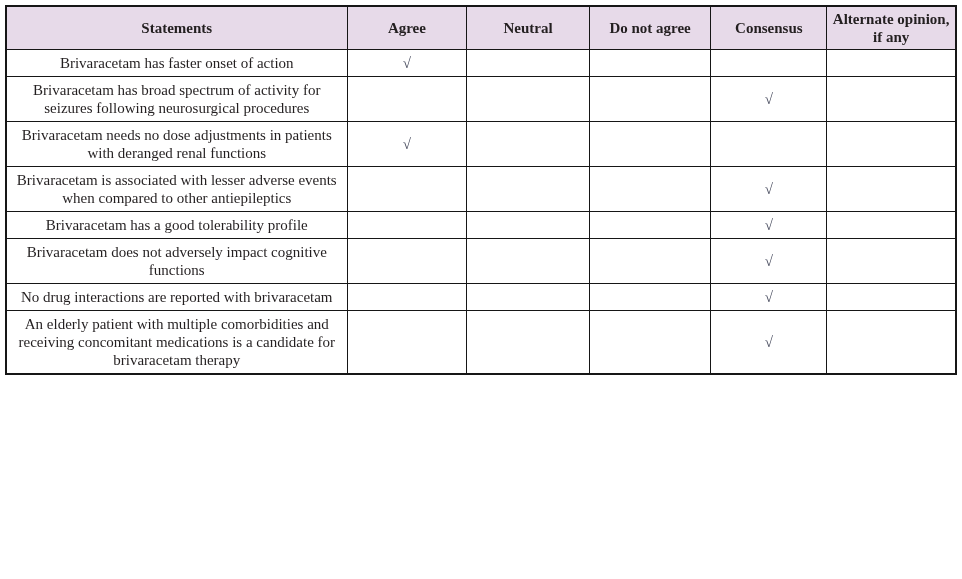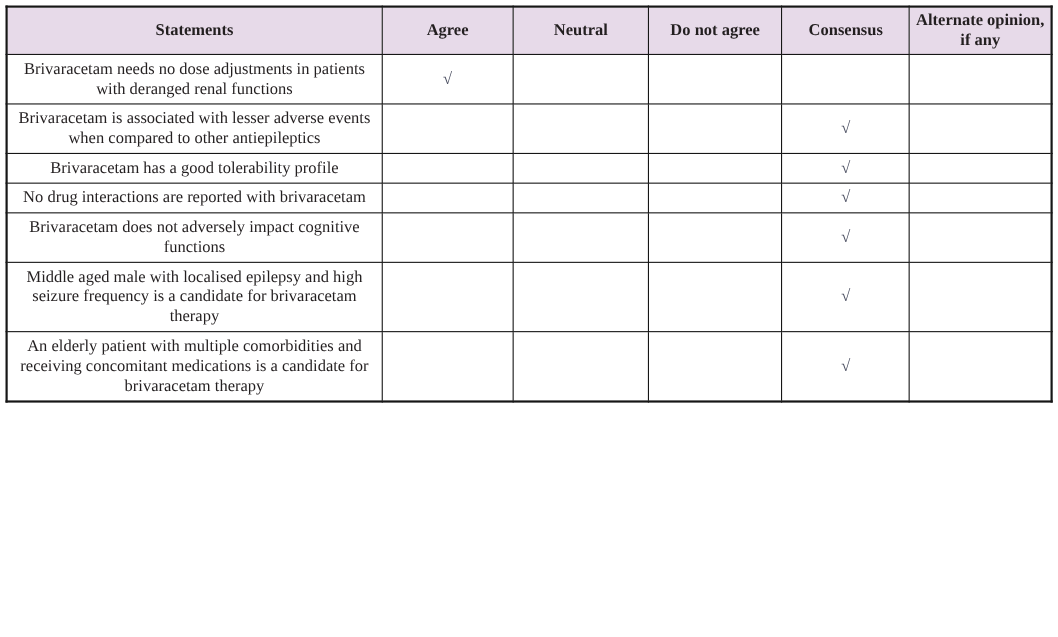--- a/index.html
+++ b/index.html
@@ -67,20 +67,36 @@
         <th>Statements</th>
         <th>Agree</th>
         <th>Neutral</th>
         <th>Do not agree</th>
         <th>Consensus</th>
         <th>Alternate opinion, if any</th>
       </tr>
     </thead>
     <tbody>
         <tr>
+          <td>Brivaracetam has faster onset of action</td>
+          <td class="mark-cell"><span>√</span></td>
+          <td class="mark-cell"><span></span></td>
+          <td class="mark-cell"><span></span></td>
+          <td class="mark-cell"><span></span></td>
+          <td class="mark-cell"><span></span></td>
+        </tr>
+        <tr>
+          <td>Brivaracetam has broad spectrum of activity for seizures following neurosurgical procedures</td>
+          <td class="mark-cell"><span></span></td>
+          <td class="mark-cell"><span></span></td>
+          <td class="mark-cell"><span></span></td>
+          <td class="mark-cell"><span>√</span></td>
+          <td class="mark-cell"><span></span></td>
+        </tr>
+        <tr>
           <td>Brivaracetam needs no dose adjustments in patients with deranged renal functions</td>
           <td class="mark-cell"><span>√</span></td>
           <td class="mark-cell"><span></span></td>
           <td class="mark-cell"><span></span></td>
           <td class="mark-cell"><span></span></td>
           <td class="mark-cell"><span></span></td>
         </tr>
         <tr>
           <td>Brivaracetam is associated with lesser adverse events when compared to other antiepileptics</td>
           <td class="mark-cell"><span></span></td>
@@ -91,37 +107,29 @@
         </tr>
         <tr>
           <td>Brivaracetam has a good tolerability profile</td>
           <td class="mark-cell"><span></span></td>
           <td class="mark-cell"><span></span></td>
           <td class="mark-cell"><span></span></td>
           <td class="mark-cell"><span>√</span></td>
           <td class="mark-cell"><span></span></td>
         </tr>
         <tr>
-          <td>No drug interactions are reported with brivaracetam</td>
-          <td class="mark-cell"><span></span></td>
-          <td class="mark-cell"><span></span></td>
-          <td class="mark-cell"><span></span></td>
-          <td class="mark-cell"><span>√</span></td>
-          <td class="mark-cell"><span></span></td>
-        </tr>
-        <tr>
           <td>Brivaracetam does not adversely impact cognitive functions</td>
           <td class="mark-cell"><span></span></td>
           <td class="mark-cell"><span></span></td>
           <td class="mark-cell"><span></span></td>
           <td class="mark-cell"><span>√</span></td>
           <td class="mark-cell"><span></span></td>
         </tr>
         <tr>
-          <td>Middle aged male with localised epilepsy and high seizure frequency is a candidate for brivaracetam therapy</td>
+          <td>No drug interactions are reported with brivaracetam</td>
           <td class="mark-cell"><span></span></td>
           <td class="mark-cell"><span></span></td>
           <td class="mark-cell"><span></span></td>
           <td class="mark-cell"><span>√</span></td>
           <td class="mark-cell"><span></span></td>
         </tr>
         <tr>
           <td>An elderly patient with multiple comorbidities and receiving concomitant medications is a candidate for brivaracetam therapy</td>
           <td class="mark-cell"><span></span></td>
           <td class="mark-cell"><span></span></td>

